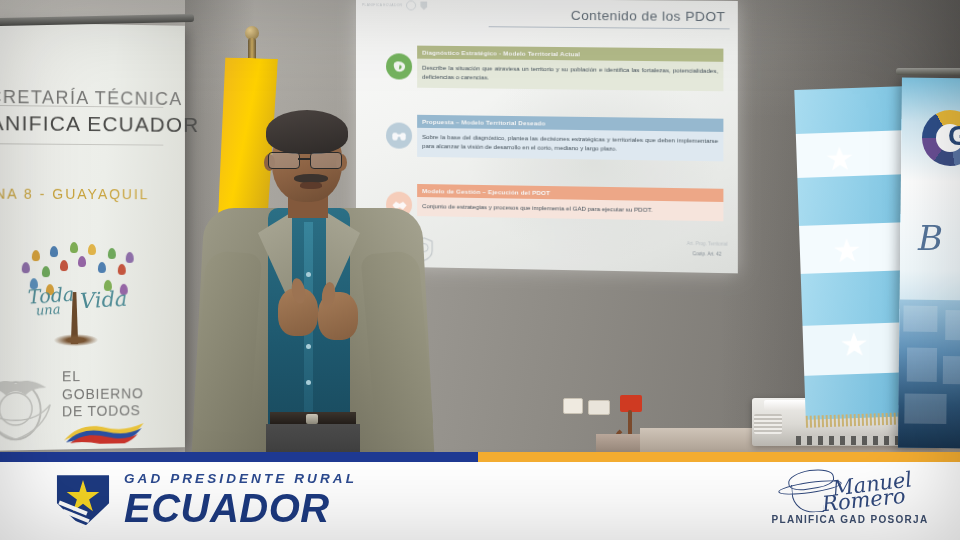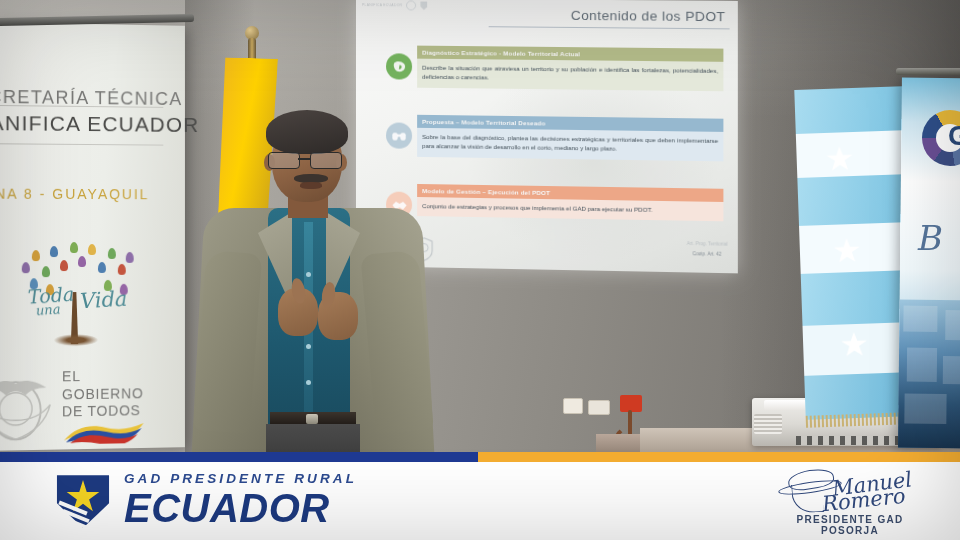--- a/index.html
+++ b/index.html
@@ -487,17 +487,17 @@
   </div>
 
   <div class="signature">
     <div class="sig-art">
       <div class="sig-hat"></div>
       <div class="sig-brim"></div>
       <div class="sig-face"></div>
       <div class="sig-name">Manuel</div>
       <div class="sig-name2">Romero</div>
     </div>
-    <div class="sig-role">PRESIDENTE GAD POSORJA</div>
+    <div class="sig-role">PLANIFICA GAD POSORJA</div>
   </div>
 
   <div class="vignette"></div>
 </div>
 
 </body></html>

